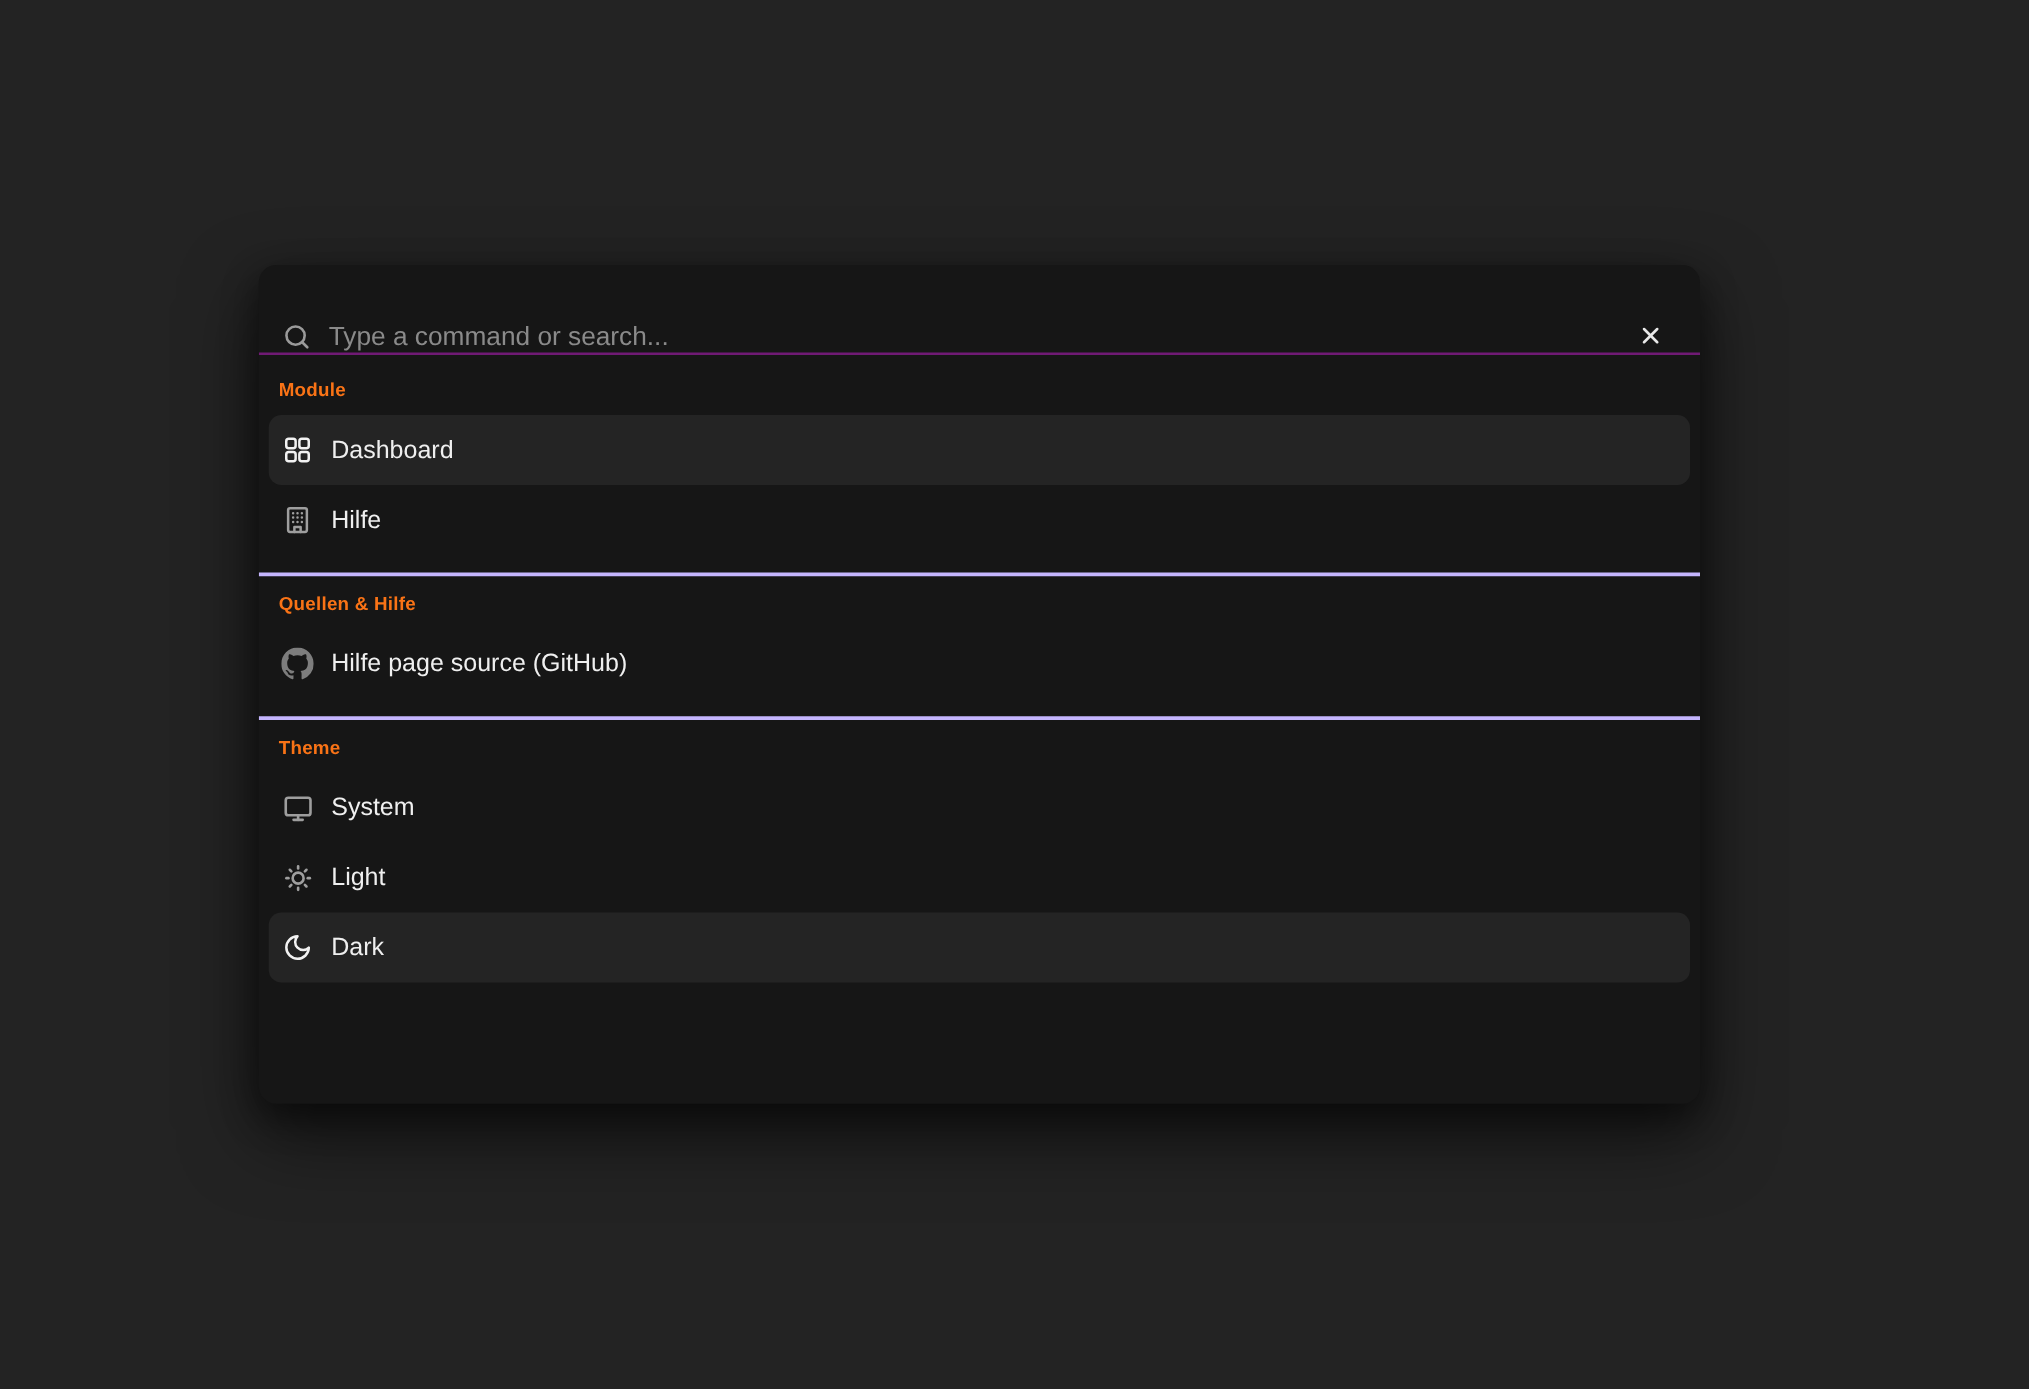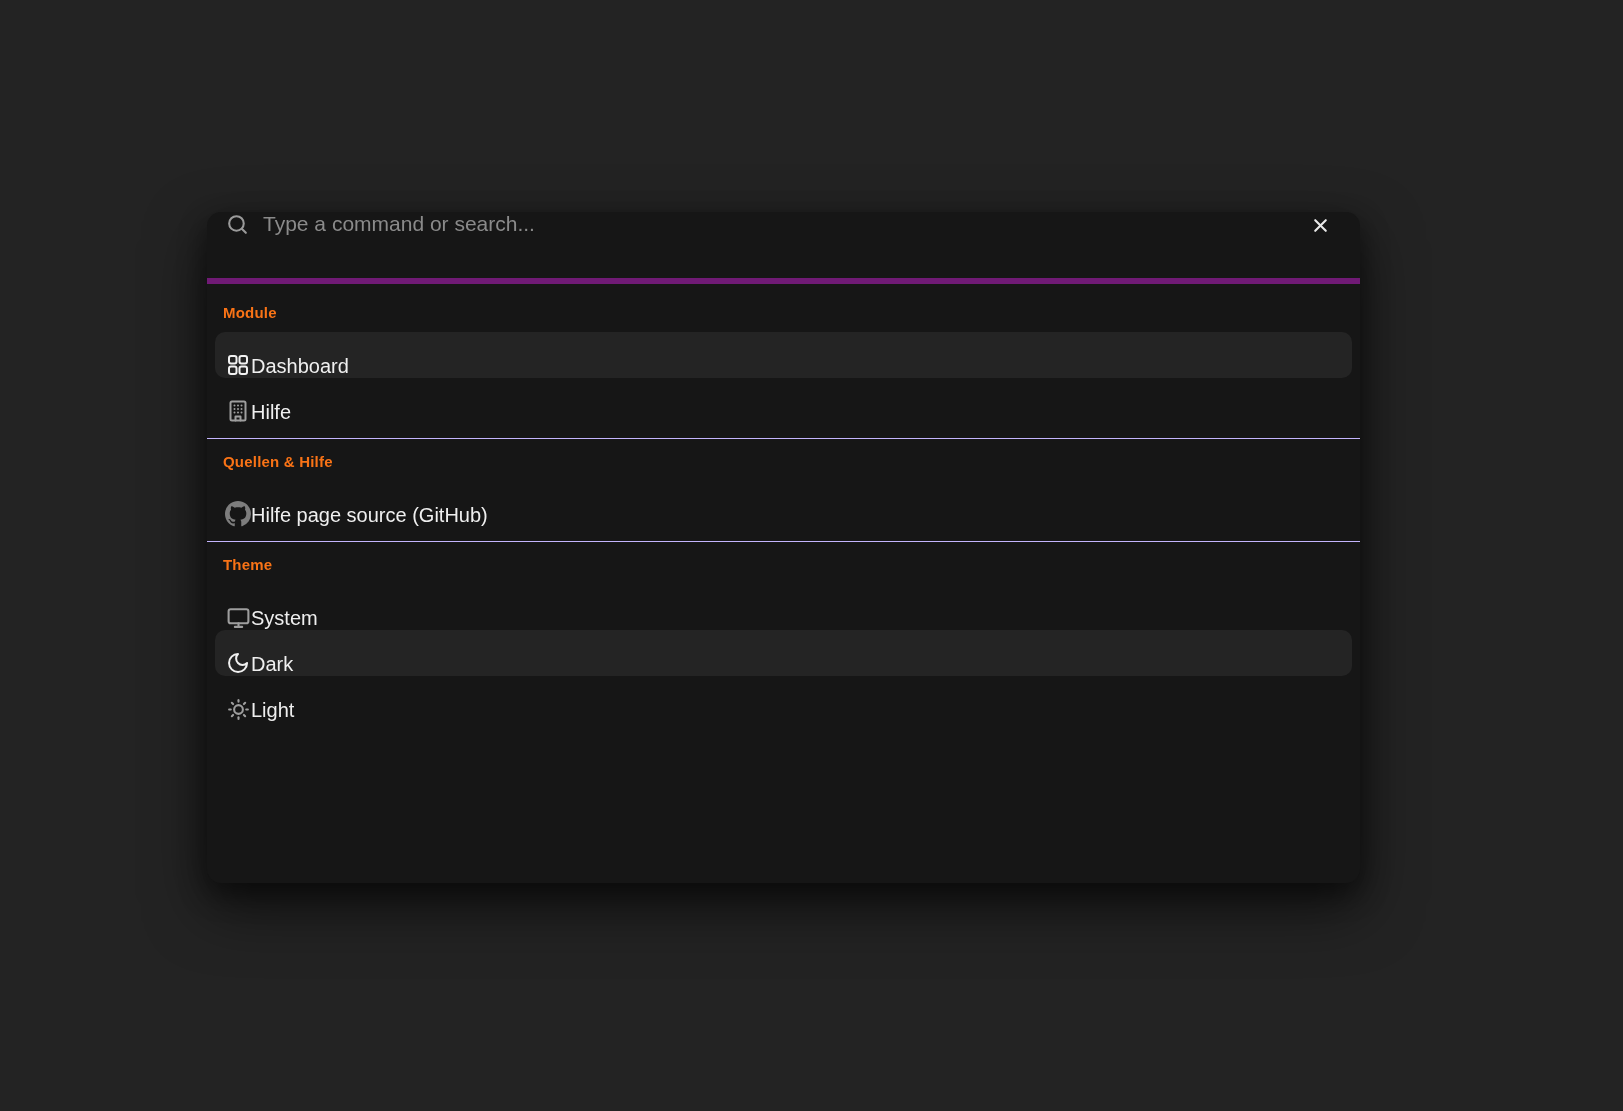--- a/index.html
+++ b/index.html
@@ -14,44 +14,44 @@
     position: absolute; left: 207px; top: 212px;
     width: 1153px; height: 671px;
     background: #161616;
     border-radius: 14px;
     box-shadow: 0 24px 60px rgba(0,0,0,.55), 0 10px 28px rgba(0,0,0,.45);
     display: flex; flex-direction: column;
     overflow: hidden;
   }
   .search-row {
     flex: none;
-    display: flex; align-items: flex-start; gap: 13px;
+    display: flex; align-items: flex-end; gap: 13px;
     height: 72px; padding: 0 26px 0 18px;
-    border-bottom: 6px solid #701a75;
+    border-bottom: 2px solid #701a75;
   }
   .search-row .icon { display: flex; color: #9a9a9a; flex: none; }
   .search-input {
     flex: 1; background: transparent; border: none; outline: none;
     font-family: inherit; font-size: 21px; color: #e8e8e8; padding: 0;
   }
   .search-input::placeholder { color: #8a8a8a; }
   .close-btn {
     background: none; border: none; padding: 2px; margin: 0;
     color: #e8e8e8; cursor: pointer; display: flex; flex: none;
   }
   .list { flex: 1; padding: 6px 0 0; }
   .group { padding: 0 8px; }
-  .group + .group { margin-top: 14px; border-top: 1px solid #c4b5fd; }
+  .group + .group { margin-top: 14px; border-top: 3px solid #c4b5fd; }
   .group-heading {
     padding: 14px 8px 11px;
     font-size: 15px; font-weight: bold; color: #f97316; letter-spacing: .2px;
   }
   .item {
-    display: flex; align-items: flex-end; 
-    height: 46px; padding: 0 10px;
+    display: flex; align-items: center; gap: 14px;
+    height: 56px; padding: 0 10px;
     border-radius: 10px;
     font-size: 20px; color: #efefef;
     cursor: pointer;
   }
   .item .icon {
     width: 26px; height: 26px; flex: none;
     display: flex; align-items: center; justify-content: center;
     color: #9e9e9e;
   }
   .item.highlighted { background: #242424; }
@@ -121,39 +121,39 @@
         <div class="item">
           <span class="icon icon-monitor-icon">
             <svg width="25" height="25" viewBox="0 0 24 24" fill="none" stroke="currentColor" stroke-width="2" stroke-linecap="round" stroke-linejoin="round">
               <rect x="2.5" y="4" width="19" height="13.5" rx="2"></rect>
               <path d="M8.5 21h7"></path>
               <path d="M12 17.5V21"></path>
             </svg>
           </span>
           <span class="label">System</span>
         </div>
-        <div class="item highlighted">
-          <span class="icon icon-moon-icon">
-            <svg width="24" height="24" viewBox="0 0 24 24" fill="none" stroke="currentColor" stroke-width="2" stroke-linecap="round" stroke-linejoin="round">
-              <path d="M12 3a6.4 6.4 0 0 0 9.06 9.06A9 9 0 1 1 12 3Z"></path>
-            </svg>
-          </span>
-          <span class="label">Dark</span>
-        </div>
         <div class="item">
           <span class="icon icon-sun-icon">
             <svg width="25" height="25" viewBox="0 0 24 24" fill="none" stroke="currentColor" stroke-width="2" stroke-linecap="round" stroke-linejoin="round">
               <circle cx="12" cy="12" r="4.2"></circle>
               <path d="M12 3v1.6"></path>
               <path d="M12 19.4V21"></path>
               <path d="M3 12h1.6"></path>
               <path d="M19.4 12H21"></path>
               <path d="m5.6 5.6 1.2 1.2"></path>
               <path d="m17.2 17.2 1.2 1.2"></path>
               <path d="m5.6 18.4 1.2-1.2"></path>
               <path d="m17.2 6.8 1.2-1.2"></path>
             </svg>
           </span>
           <span class="label">Light</span>
         </div>
+        <div class="item highlighted">
+          <span class="icon icon-moon-icon">
+            <svg width="24" height="24" viewBox="0 0 24 24" fill="none" stroke="currentColor" stroke-width="2" stroke-linecap="round" stroke-linejoin="round">
+              <path d="M12 3a6.4 6.4 0 0 0 9.06 9.06A9 9 0 1 1 12 3Z"></path>
+            </svg>
+          </span>
+          <span class="label">Dark</span>
+        </div>
       </div>
     </div>
 </div>
 
 </body></html>

